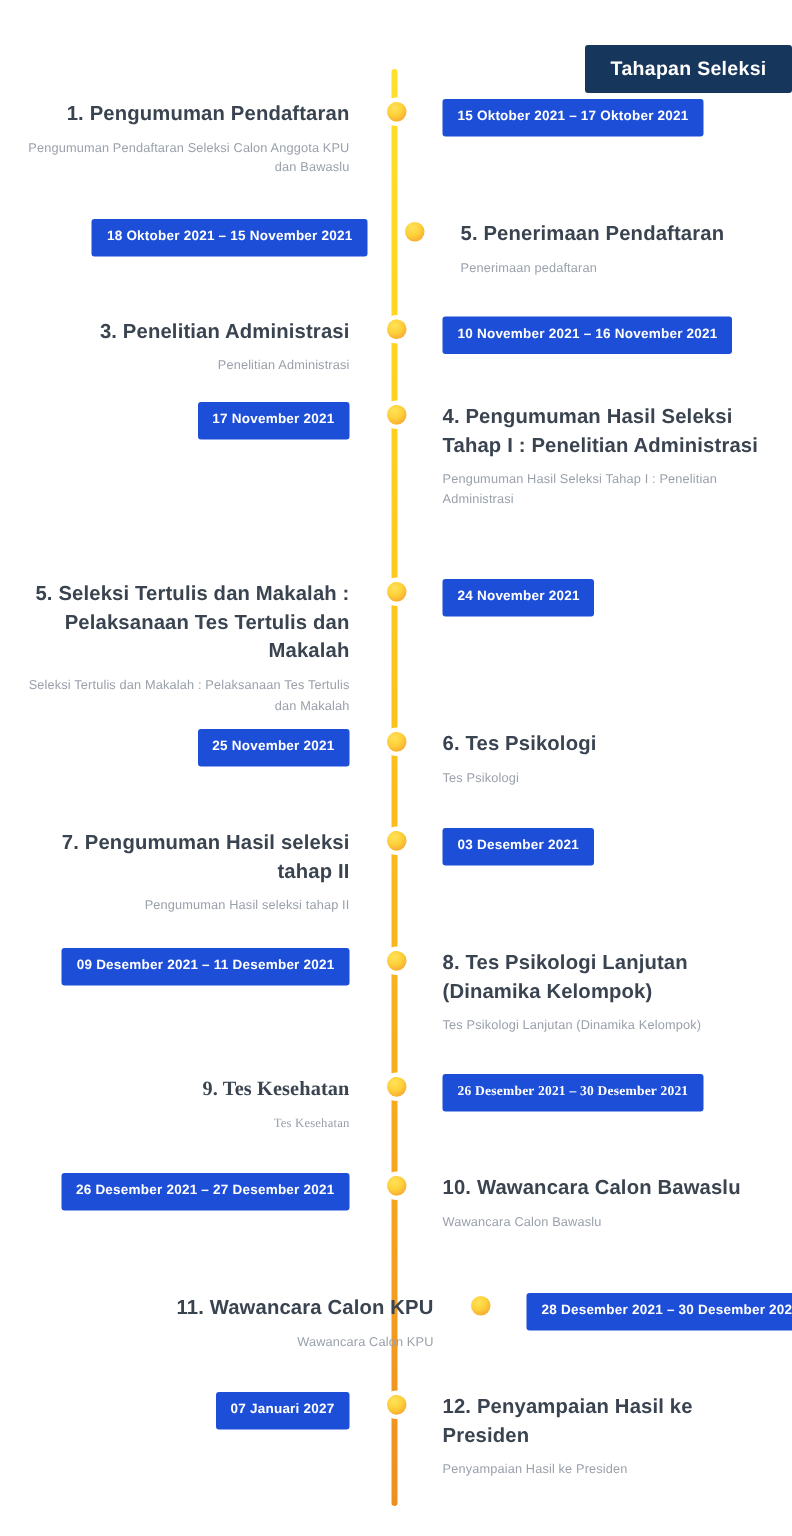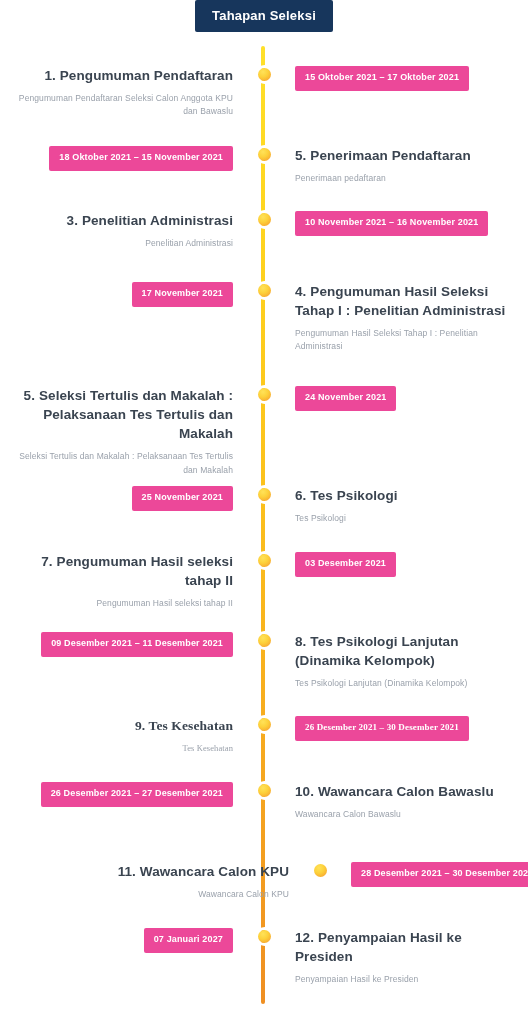--- a/index.html
+++ b/index.html
@@ -18,21 +18,22 @@
     height: 1024px;
     overflow: hidden;
     background: #ffffff;
   }
 
   
   .header-wrap {
     position: absolute;
     top: 0; left: 0; right: 0;
     display: flex;
-    justify-content: center;
+    justify-content: flex-end;
+    padding-top: 30px;
     z-index: 4;
   }
   .header-badge {
     background: #17365c;
     color: #ffffff;
     font-size: 13px;
     font-weight: bold;
     letter-spacing: .2px;
     padding: 9px 17px 10px;
     border-radius: 2px;
@@ -116,21 +117,21 @@
     line-height: 1.55;
     margin-top: 7px;
     letter-spacing: .1px;
   }
   .align-right { text-align: right; }
   .align-left  { text-align: left; }
 
   
   .chip {
     display: inline-block;
-    background: #ec4899;
+    background: #1d4ed8;
     color: #ffffff;
     font-size: 9px;
     font-weight: bold;
     line-height: 1.5;
     padding: 5px 10px 6px;
     border-radius: 2px;
     letter-spacing: .15px;
     max-width: 100%;
   }
   .chip-wrap-right { display: flex; justify-content: flex-start; }
@@ -158,21 +159,21 @@
         </div>
         <div class="marker-col">
           <span class="dot"></span>
         </div>
         <div class="side right">
           <div class="chip-wrap-right">
             <div class="chip">15 Oktober 2021 – 17 Oktober 2021</div>
           </div>
         </div>
       </div>
-      <div class="row" style="position: absolute; top: 80px; left: 0px;">
+      <div class="row" style="position: absolute; top: 80px; left: 0px; padding-left: 12px;">
         <div class="side left">
           <div class="chip-wrap-left">
             <div class="chip">18 Oktober 2021 – 15 November 2021</div>
           </div>
         </div>
         <div class="marker-col">
           <span class="dot"></span>
         </div>
         <div class="side right align-left">
           <div class="title">5. Penerimaan Pendaftaran</div>
@@ -186,21 +187,21 @@
         </div>
         <div class="marker-col">
           <span class="dot"></span>
         </div>
         <div class="side right">
           <div class="chip-wrap-right">
             <div class="chip wide r">10 November 2021 – 16 November 2021</div>
           </div>
         </div>
       </div>
-      <div class="row" style="position: absolute; top: 216px; left: 0px;">
+      <div class="row" style="position: absolute; top: 202px; left: 0px;">
         <div class="side left">
           <div class="chip-wrap-left">
             <div class="chip">17 November 2021</div>
           </div>
         </div>
         <div class="marker-col">
           <span class="dot"></span>
         </div>
         <div class="side right align-left">
           <div class="title">4. Pengumuman Hasil Seleksi Tahap I : Penelitian Administrasi</div>

